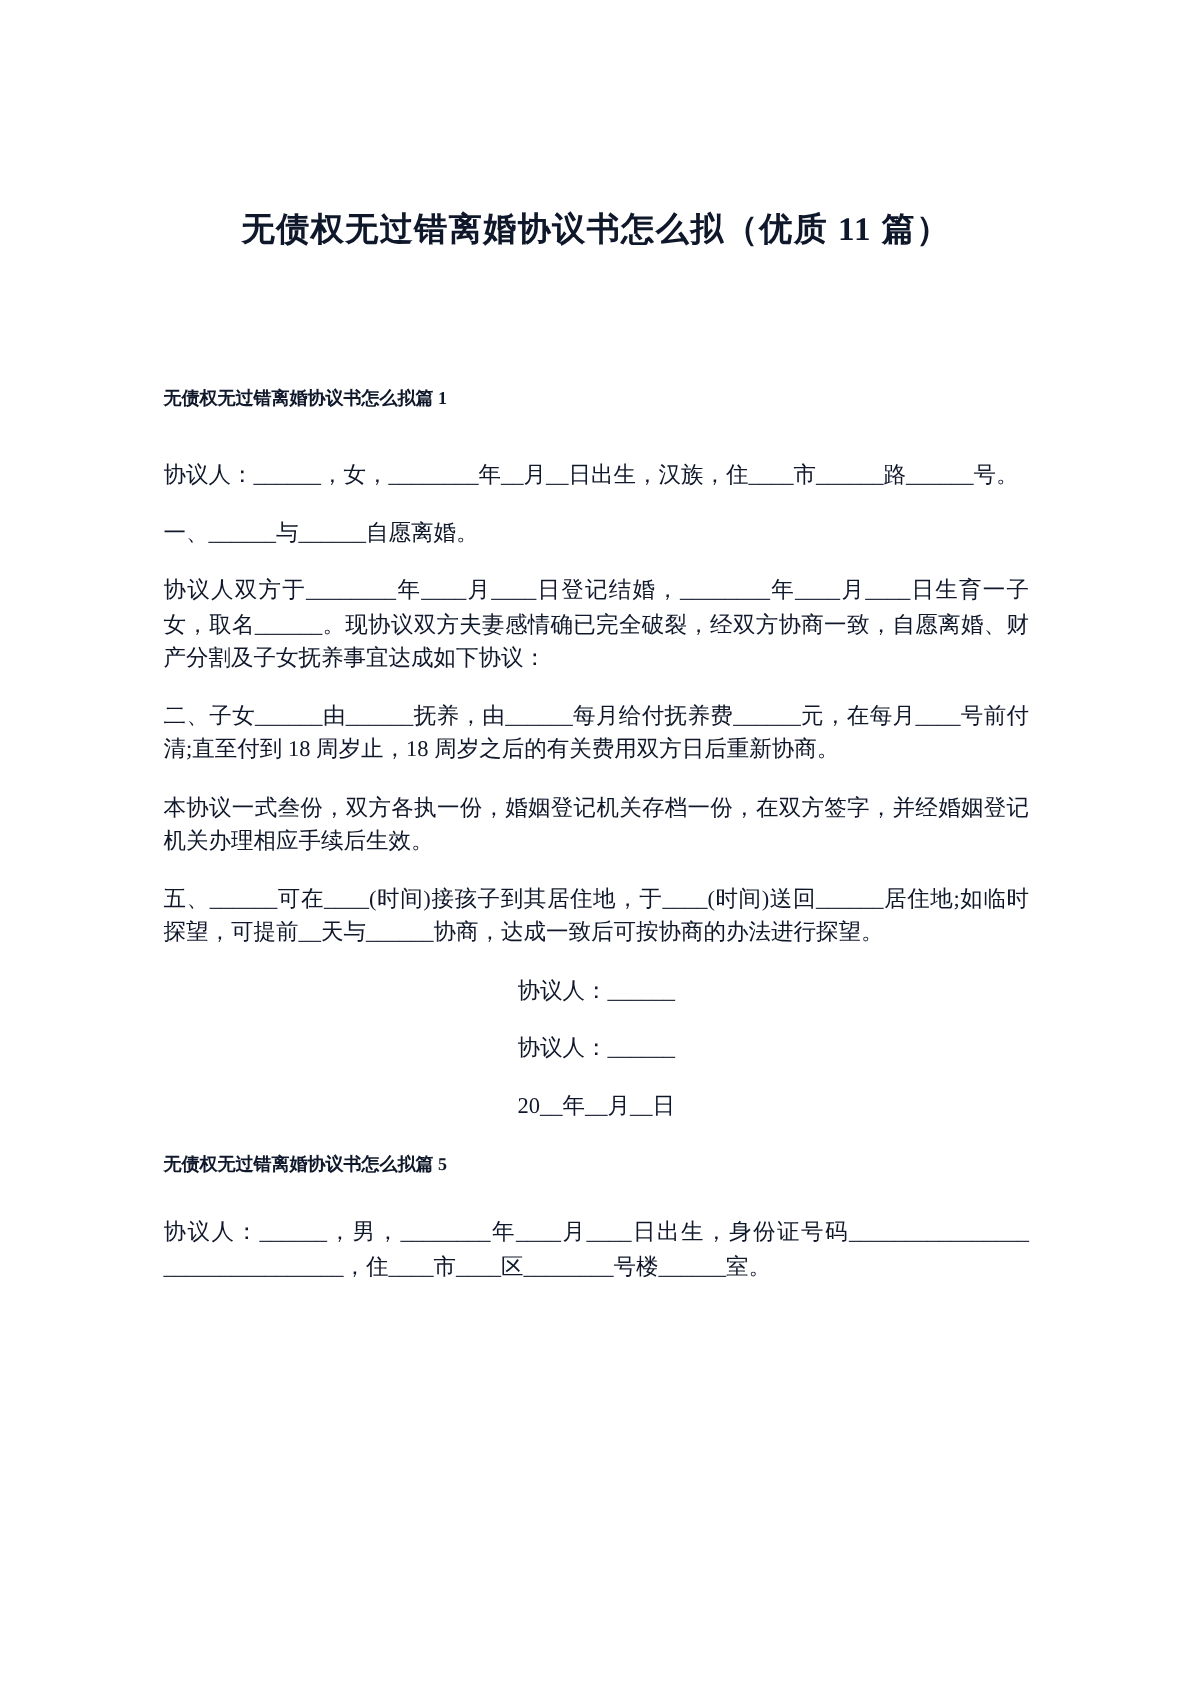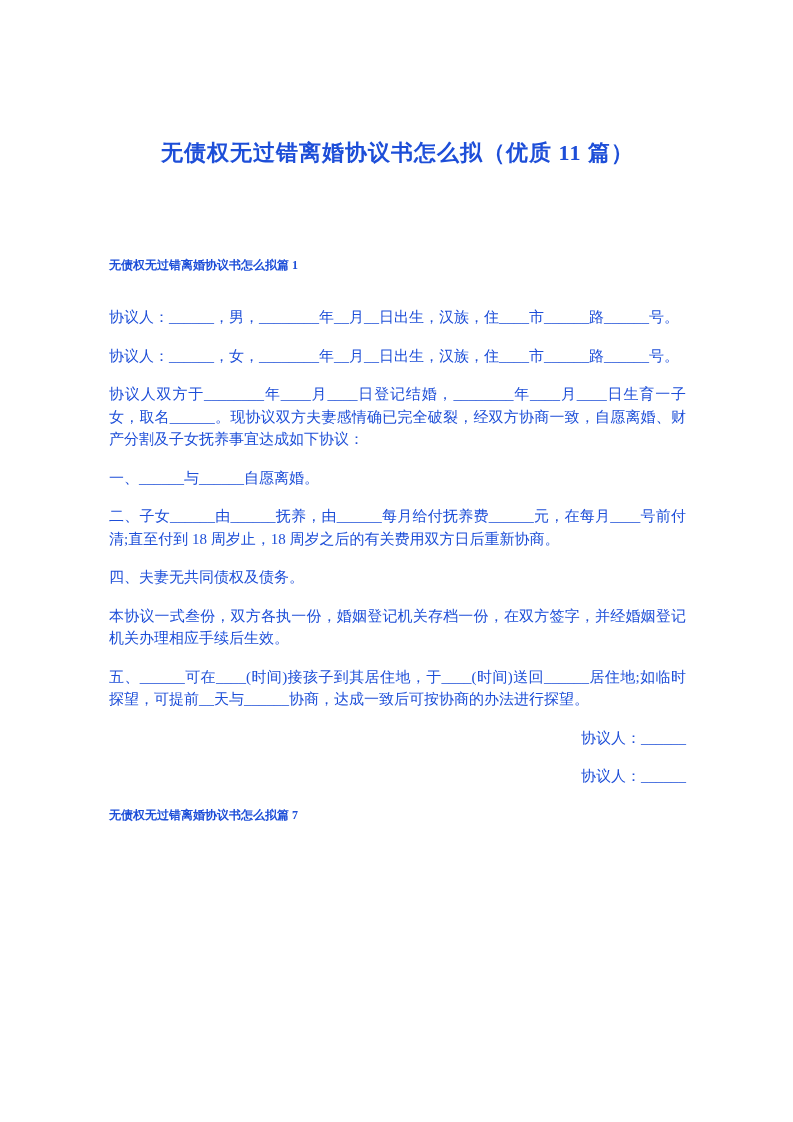--- a/index.html
+++ b/index.html
@@ -4,21 +4,21 @@
 <style>
   html, body { margin: 0; padding: 0; background: #ffffff; }
   .page {
     position: relative;
     width: 765px;
     height: 1122px;
     margin: 0 auto;
     background: #ffffff;
     box-sizing: border-box;
     padding: 138px 93px 0 95px;
-    color: #1d4ed8;
+    color: #0f172a;
     font-family: "Liberation Serif", "DejaVu Serif", serif;
     overflow: hidden;
   }
   .doc-title {
     font-size: 22px;
     line-height: 30px;
     font-weight: 700;
     text-align: center;
     margin: 0 0 86px 0;
     letter-spacing: 1px;
@@ -33,49 +33,49 @@
     margin-top: 4px;
     margin-bottom: 24px;
   }
   .para {
     font-size: 15px;
     line-height: 22.5px;
     margin: 0 0 16px 0;
     text-align: justify;
     word-break: normal;
   }
-  .para.sig { text-align: right; }
+  .para.sig { text-align: center; }
 </style>
 </head>
 <body>
 
 <div class="page">
 
   <h1 class="doc-title">无债权无过错离婚协议书怎么拟（优质 11 篇）</h1>
 
   <h2 class="section-heading">无债权无过错离婚协议书怎么拟篇 1</h2>
 
-  <p class="para">协议人：______，男，________年__月__日出生，汉族，住____市______路______号。</p>
 
   <p class="para">协议人：______，女，________年__月__日出生，汉族，住____市______路______号。</p>
 
+  <p class="para">一、______与______自愿离婚。</p>
+
   <p class="para">协议人双方于________年____月____日登记结婚，________年____月____日生育一子女，取名______。现协议双方夫妻感情确已完全破裂，经双方协商一致，自愿离婚、财产分割及子女抚养事宜达成如下协议：</p>
-
-  <p class="para">一、______与______自愿离婚。</p>
 
   <p class="para">二、子女______由______抚养，由______每月给付抚养费______元，在每月____号前付清;直至付到 18 周岁止，18 周岁之后的有关费用双方日后重新协商。</p>
 
 
-  <p class="para">四、夫妻无共同债权及债务。</p>
 
   <p class="para">本协议一式叁份，双方各执一份，婚姻登记机关存档一份，在双方签字，并经婚姻登记机关办理相应手续后生效。</p>
 
   <p class="para">五、______可在____(时间)接孩子到其居住地，于____(时间)送回______居住地;如临时探望，可提前__天与______协商，达成一致后可按协商的办法进行探望。</p>
 
   <p class="para sig">协议人：______</p>
 
   <p class="para sig">协议人：______</p>
 
+  <p class="para sig">20__年__月__日</p>
 
-  <h2 class="section-heading second">无债权无过错离婚协议书怎么拟篇 7</h2>
+  <h2 class="section-heading second">无债权无过错离婚协议书怎么拟篇 5</h2>
 
+  <p class="para">协议人：______，男，________年____月____日出生，身份证号码________________​________________，住____市____区________号楼______室。</p>
 
 </div>
 
 </body></html>

